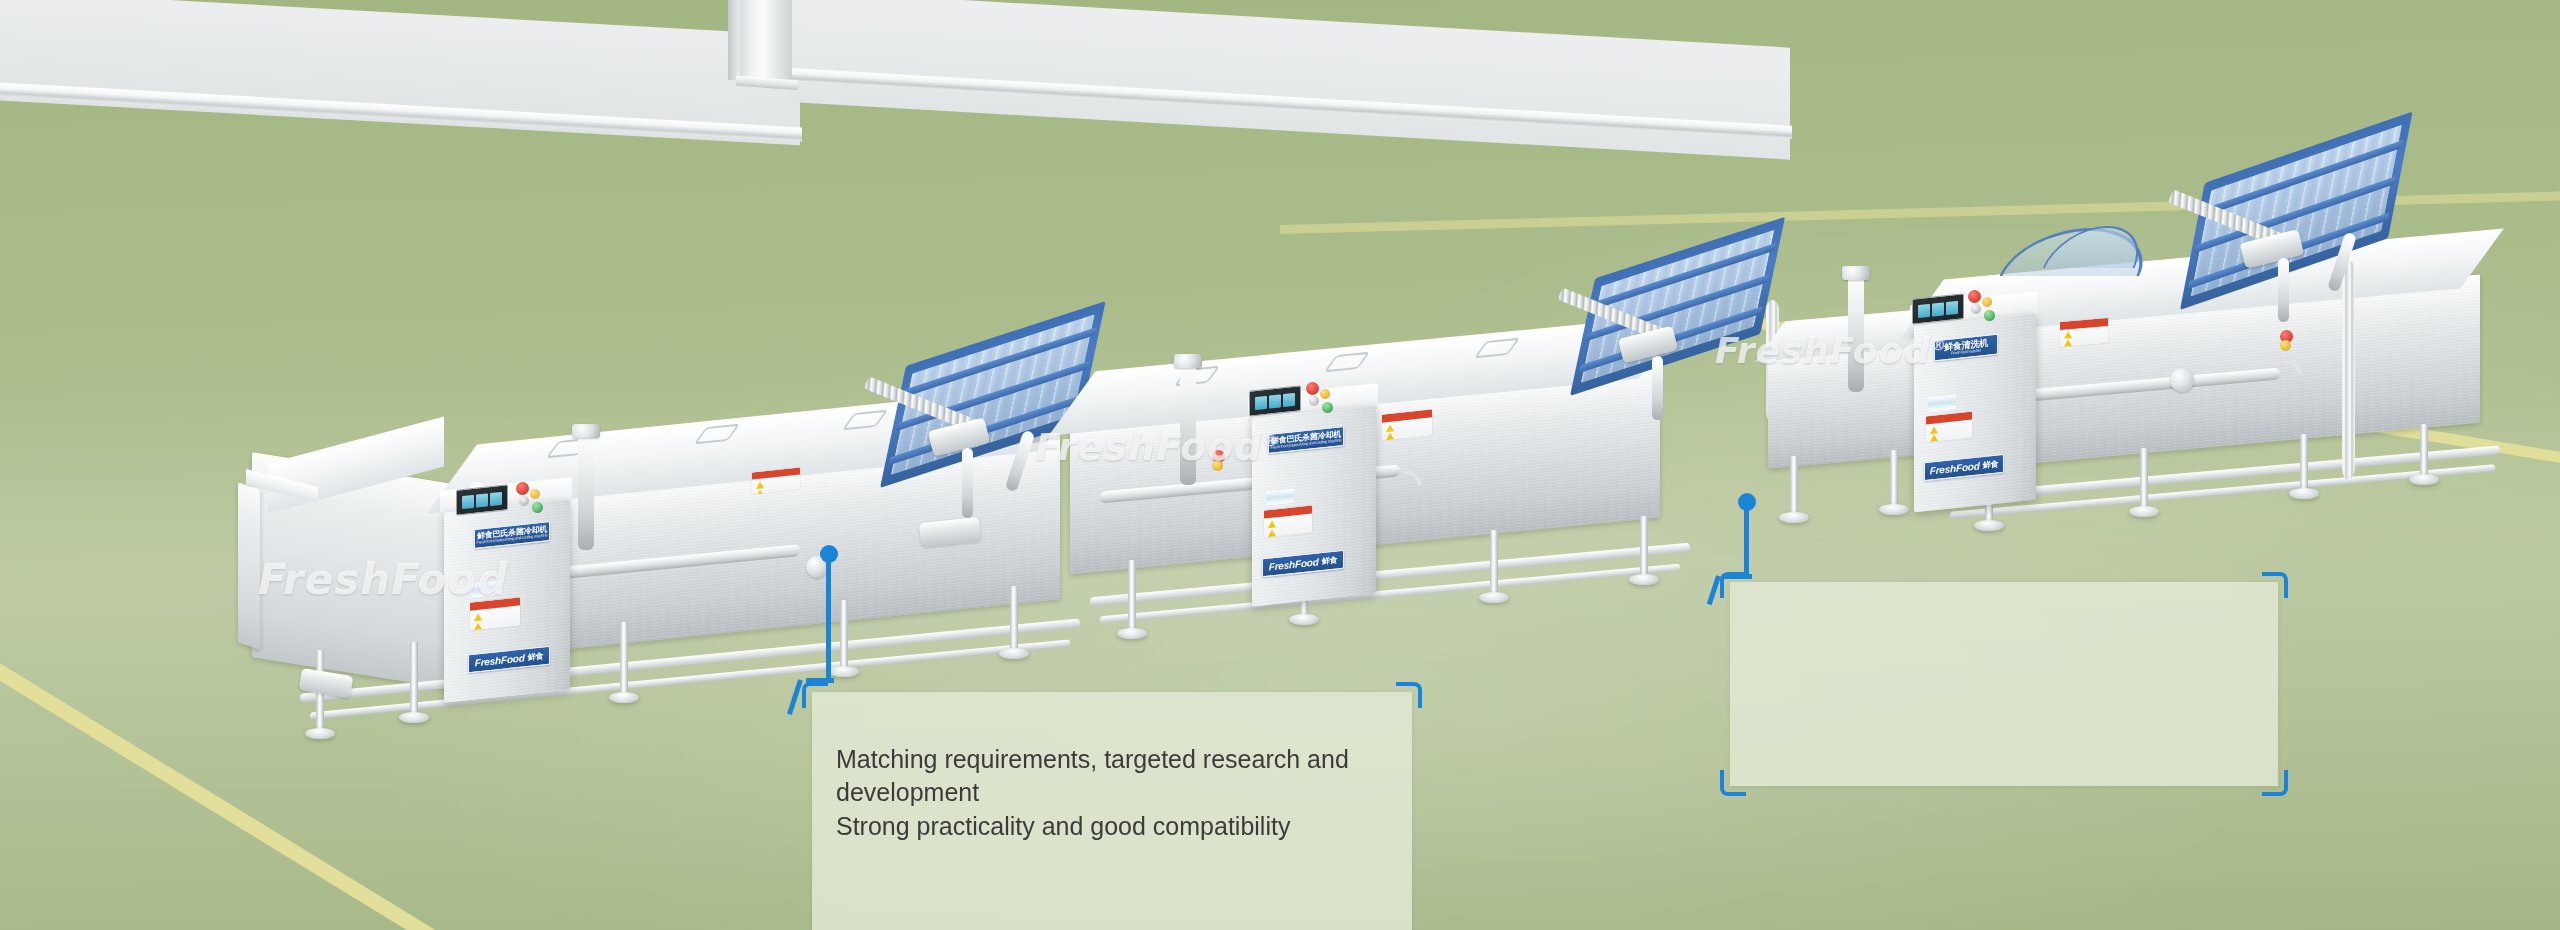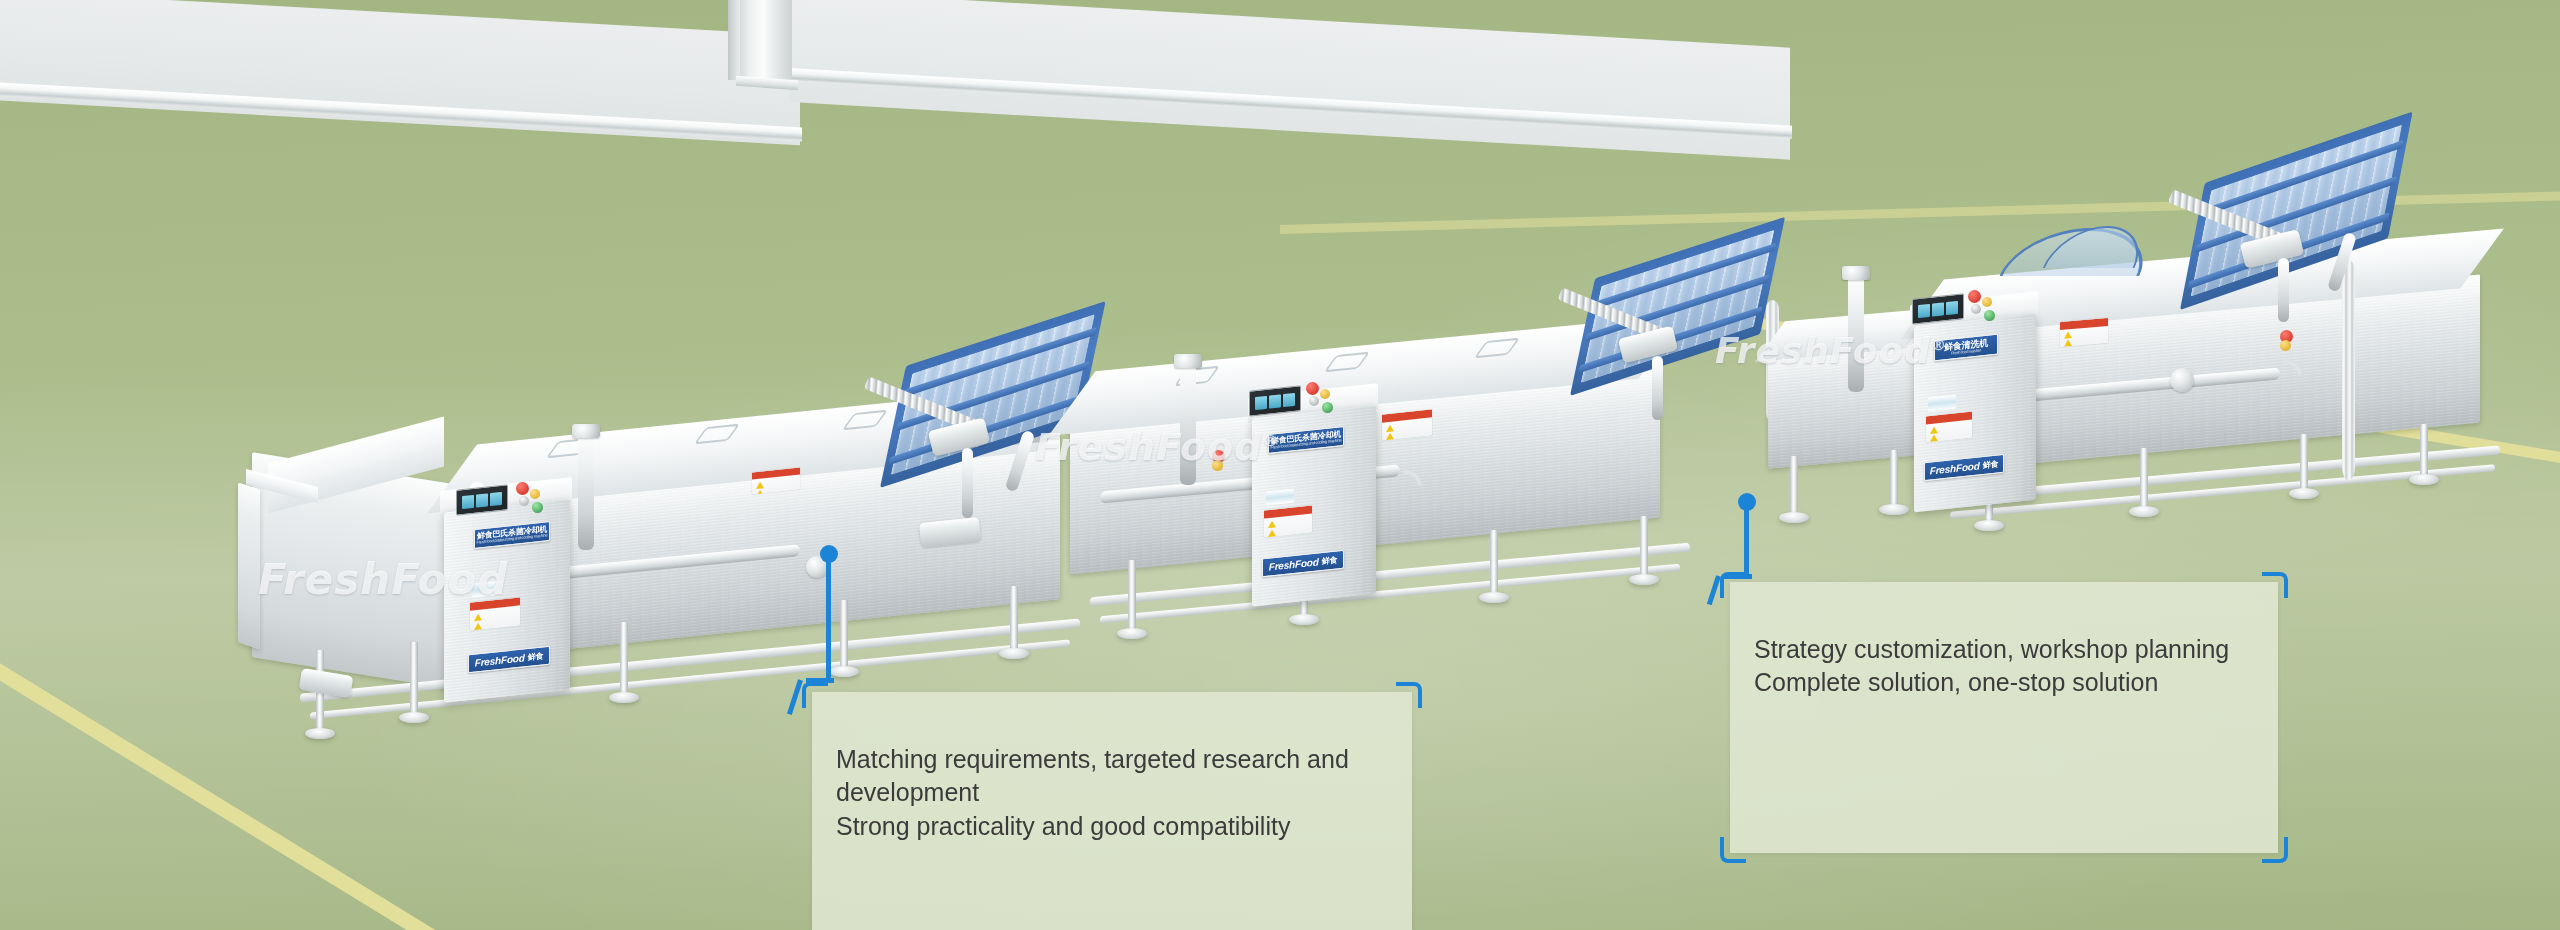--- a/index.html
+++ b/index.html
@@ -596,22 +596,20 @@
     </div>
   </div>
 
   <div class="leader-dot" style="left:1738px;top:493px;"></div>
   <div class="leader" style="left:1744px;top:506px;width:5px;height:68px;"></div>
   <div class="leader" style="left:1724px;top:574px;width:28px;height:5px;"></div>
   <div class="leader" style="left:1716px;top:576px;width:5px;height:30px;transform:rotate(18deg);transform-origin:top center;"></div>
 
   <div class="callout-wrap" style="left:1730px;top:582px;">
     <div class="callout" style="width:548px;">
-      <span>Strategy customization, workshop planning
-Complete solution, one-stop solution</span>
       <span class="cnr tl"></span>
       <span class="cnr tr"></span>
       <span class="cnr bl"></span>
       <span class="cnr br"></span>
     </div>
   </div>
 
 </div>
 
 </body></html>

